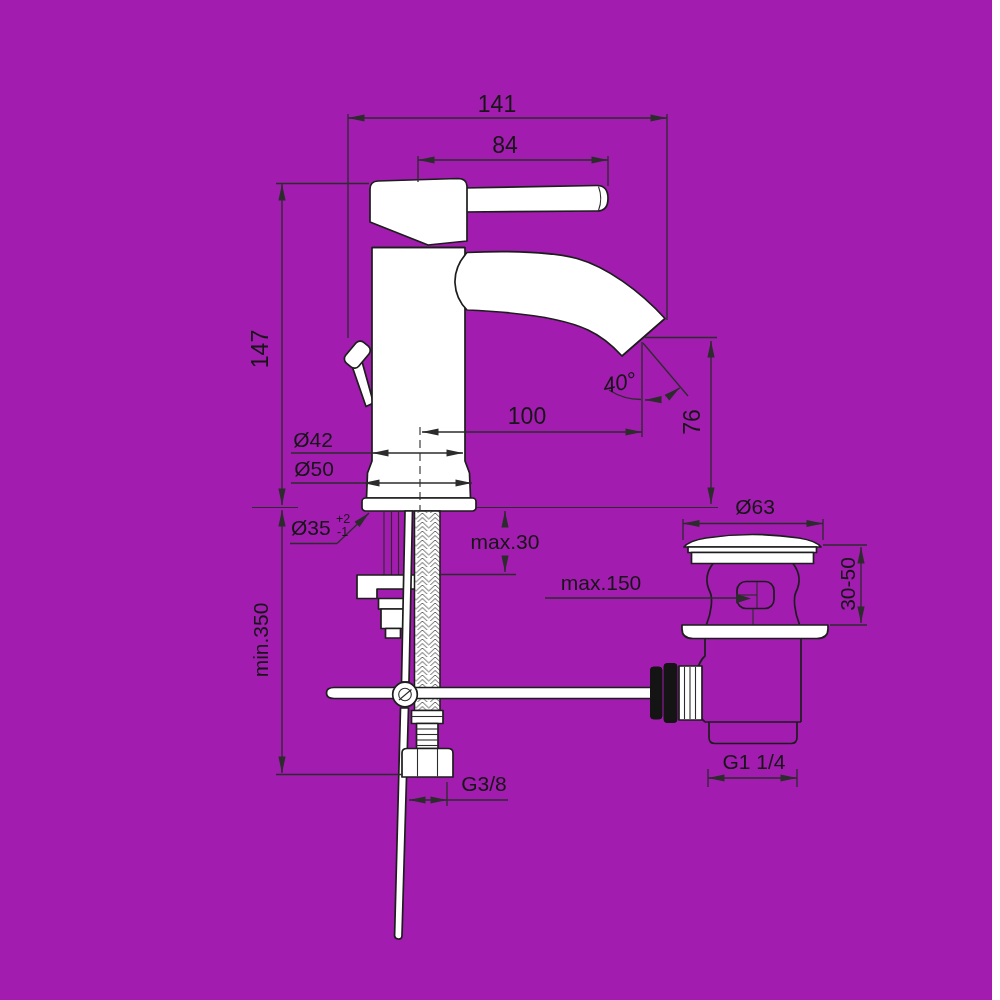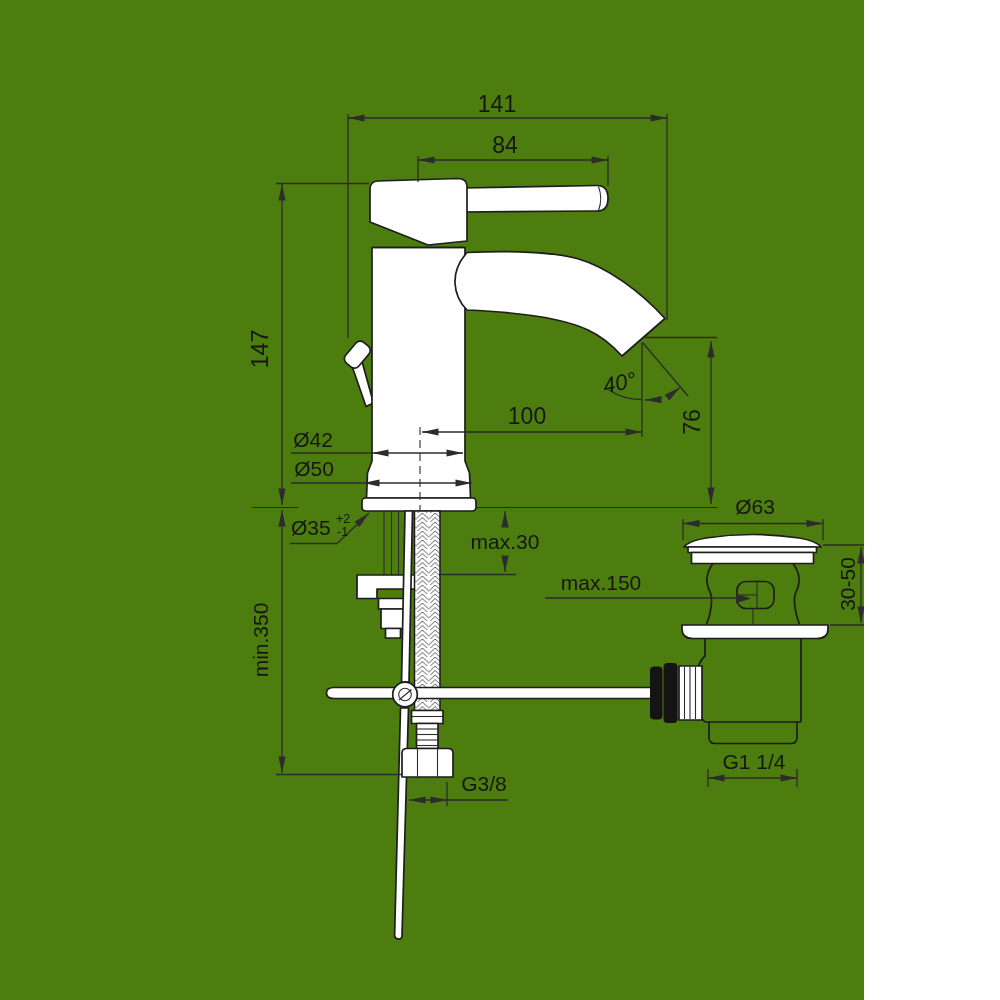--- a/index.html
+++ b/index.html
@@ -1,16 +1,16 @@
 <!DOCTYPE html>
 <html><head>
 <meta charset="utf-8">
 <style>
   html,body{margin:0;padding:0;background:#fff;}
-  .canvas{position:relative;width:864px;height:1000px;background:#4d7c0f;overflow:hidden;
+  .canvas{position:relative;width:992px;height:1000px;background:#a21caf;overflow:hidden;
           font-family:"Liberation Sans", sans-serif;}
   svg{position:absolute;left:0;top:0;}
   svg text{fill:#161616;font-family:"Liberation Sans", sans-serif;}
   .part{fill:#ffffff;stroke:#1d1d1d;stroke-width:1.7;stroke-linejoin:round;}
   .pline{fill:none;stroke:#1d1d1d;stroke-width:1.7;stroke-linejoin:round;}
   .thin{fill:none;stroke:#2c2c2c;stroke-width:1.1;}
   .dim{fill:none;stroke:#2c2c2c;stroke-width:1.3;}
   .dimtxt{font-size:23px;}
   .lbltxt{font-size:21px;}
   .toltxt{font-size:12.5px;}

